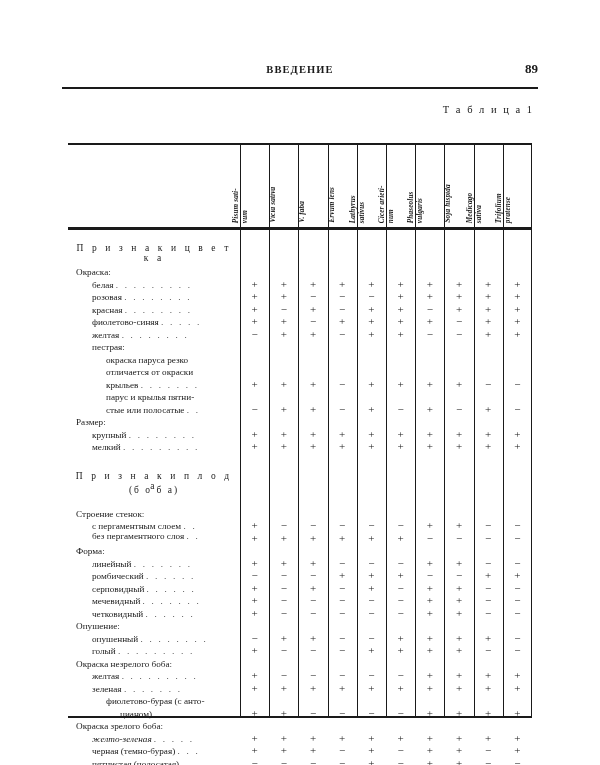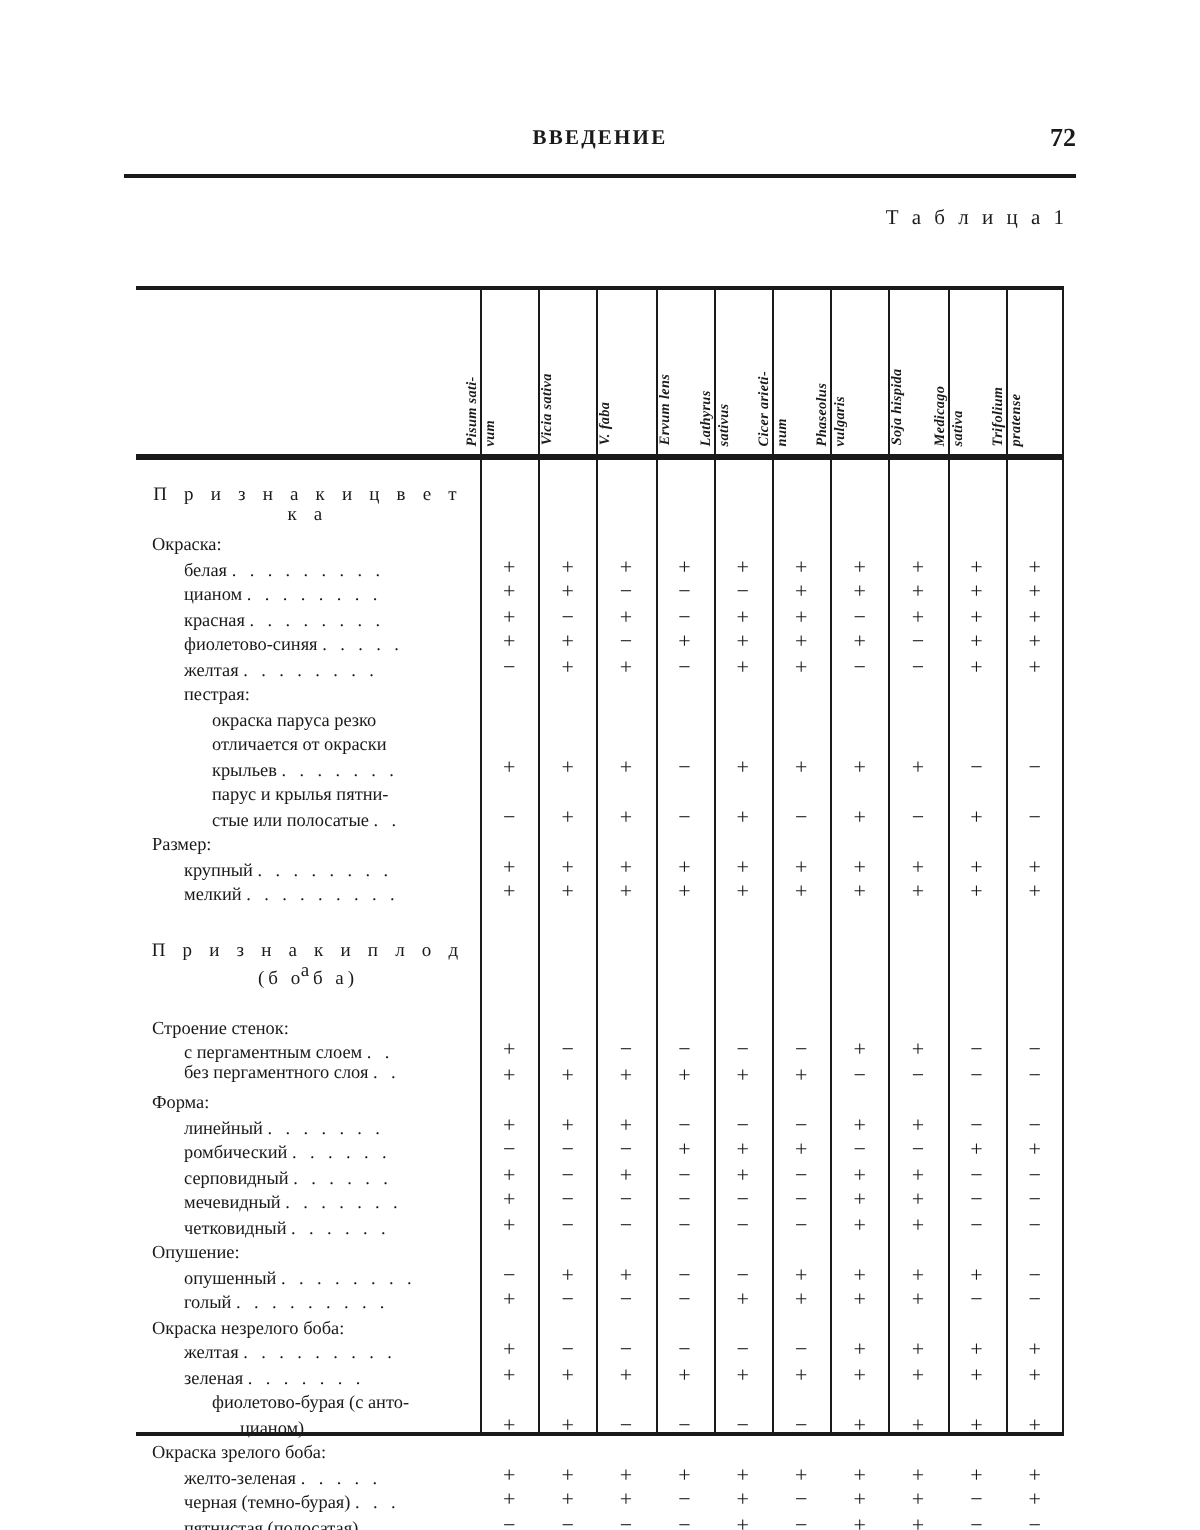--- a/index.html
+++ b/index.html
@@ -178,21 +178,21 @@
     font-family: "Liberation Serif", serif;
   }
 </style>
 </head>
 <body>
 
 <div class="page">
 
   <div class="runhead">
     <div class="runhead-title">ВВЕДЕНИЕ</div>
-    <div class="runhead-folio">72</div>
+    <div class="runhead-folio">89</div>
   </div>
   <div class="rule-head"></div>
 
   <div class="tbl-number">Т а б л и ц а  1</div>
 
   <div class="tbl">
     <div class="rule top"></div>
     <div class="rule mid"></div>
     <div class="rule bottom"></div>
 
@@ -250,21 +250,21 @@
         <div class="mark" style="left: 173.6px; top: 135.5px;">+</div>
         <div class="mark" style="left: 202.8px; top: 135.5px;">+</div>
         <div class="mark" style="left: 232px; top: 135.5px;">+</div>
         <div class="mark" style="left: 261.2px; top: 135.5px;">+</div>
         <div class="mark" style="left: 290.4px; top: 135.5px;">+</div>
         <div class="mark" style="left: 319.6px; top: 135.5px;">+</div>
         <div class="mark" style="left: 348.8px; top: 135.5px;">+</div>
         <div class="mark" style="left: 378px; top: 135.5px;">+</div>
         <div class="mark" style="left: 407.2px; top: 135.5px;">+</div>
         <div class="mark" style="left: 436.4px; top: 135.5px;">+</div>
-        <div class="rlabel lv1" style="top: 149px;"><span>цианом </span><span class="dots">. . . . . . . .</span></div>
+        <div class="rlabel lv1" style="top: 149px;"><span>розовая </span><span class="dots">. . . . . . . .</span></div>
         <div class="mark" style="left: 173.6px; top: 148px;">+</div>
         <div class="mark" style="left: 202.8px; top: 148px;">+</div>
         <div class="mark" style="left: 232px; top: 148px;">−</div>
         <div class="mark" style="left: 261.2px; top: 148px;">−</div>
         <div class="mark" style="left: 290.4px; top: 148px;">−</div>
         <div class="mark" style="left: 319.6px; top: 148px;">+</div>
         <div class="mark" style="left: 348.8px; top: 148px;">+</div>
         <div class="mark" style="left: 378px; top: 148px;">+</div>
         <div class="mark" style="left: 407.2px; top: 148px;">+</div>
         <div class="mark" style="left: 436.4px; top: 148px;">+</div>
@@ -483,21 +483,21 @@
         <div class="mark" style="left: 202.8px; top: 564.5px;">+</div>
         <div class="mark" style="left: 232px; top: 564.5px;">−</div>
         <div class="mark" style="left: 261.2px; top: 564.5px;">−</div>
         <div class="mark" style="left: 290.4px; top: 564.5px;">−</div>
         <div class="mark" style="left: 319.6px; top: 564.5px;">−</div>
         <div class="mark" style="left: 348.8px; top: 564.5px;">+</div>
         <div class="mark" style="left: 378px; top: 564.5px;">+</div>
         <div class="mark" style="left: 407.2px; top: 564.5px;">+</div>
         <div class="mark" style="left: 436.4px; top: 564.5px;">+</div>
         <div class="rlabel grp" style="top: 578px;">Окраска зрелого боба:</div>
-        <div class="rlabel lv1" style="top: 590.5px;"><span>желто-зеленая </span><span class="dots">. . . . .</span></div>
+        <div class="rlabel lv1" style="top: 590.5px; font-style: italic;"><span>желто-зеленая </span><span class="dots">. . . . .</span></div>
         <div class="mark" style="left: 173.6px; top: 589.5px;">+</div>
         <div class="mark" style="left: 202.8px; top: 589.5px;">+</div>
         <div class="mark" style="left: 232px; top: 589.5px;">+</div>
         <div class="mark" style="left: 261.2px; top: 589.5px;">+</div>
         <div class="mark" style="left: 290.4px; top: 589.5px;">+</div>
         <div class="mark" style="left: 319.6px; top: 589.5px;">+</div>
         <div class="mark" style="left: 348.8px; top: 589.5px;">+</div>
         <div class="mark" style="left: 378px; top: 589.5px;">+</div>
         <div class="mark" style="left: 407.2px; top: 589.5px;">+</div>
         <div class="mark" style="left: 436.4px; top: 589.5px;">+</div>

